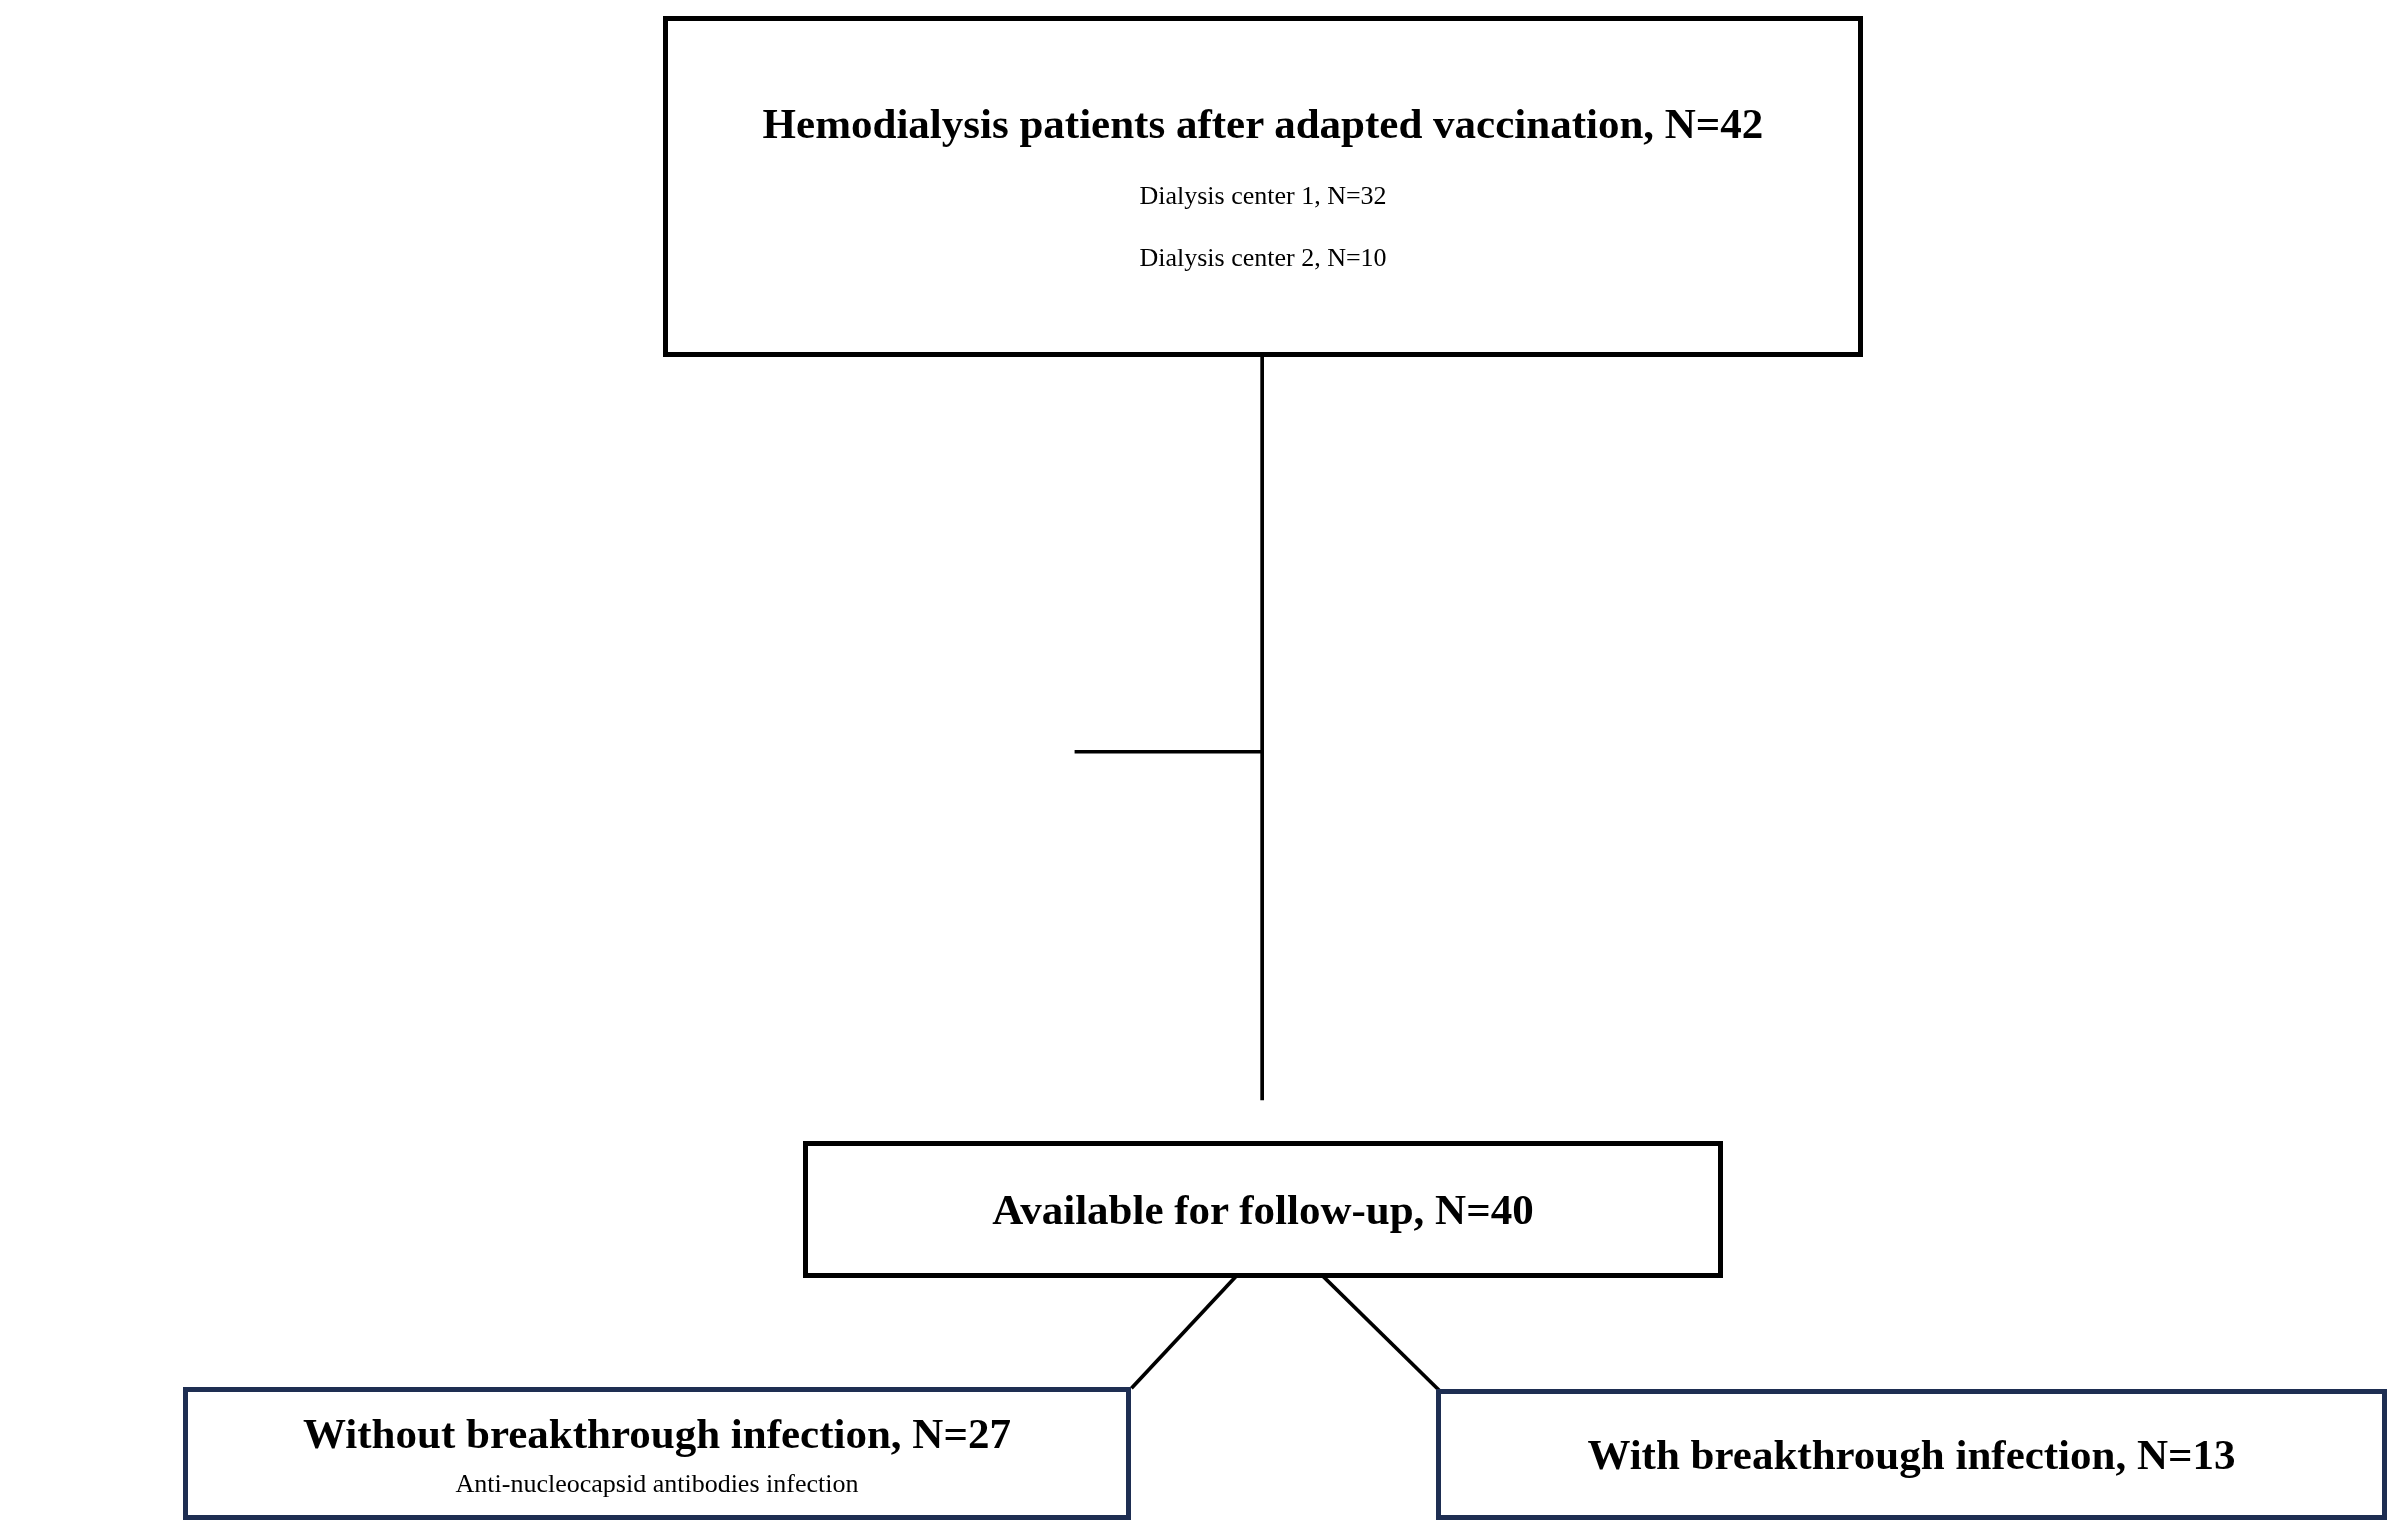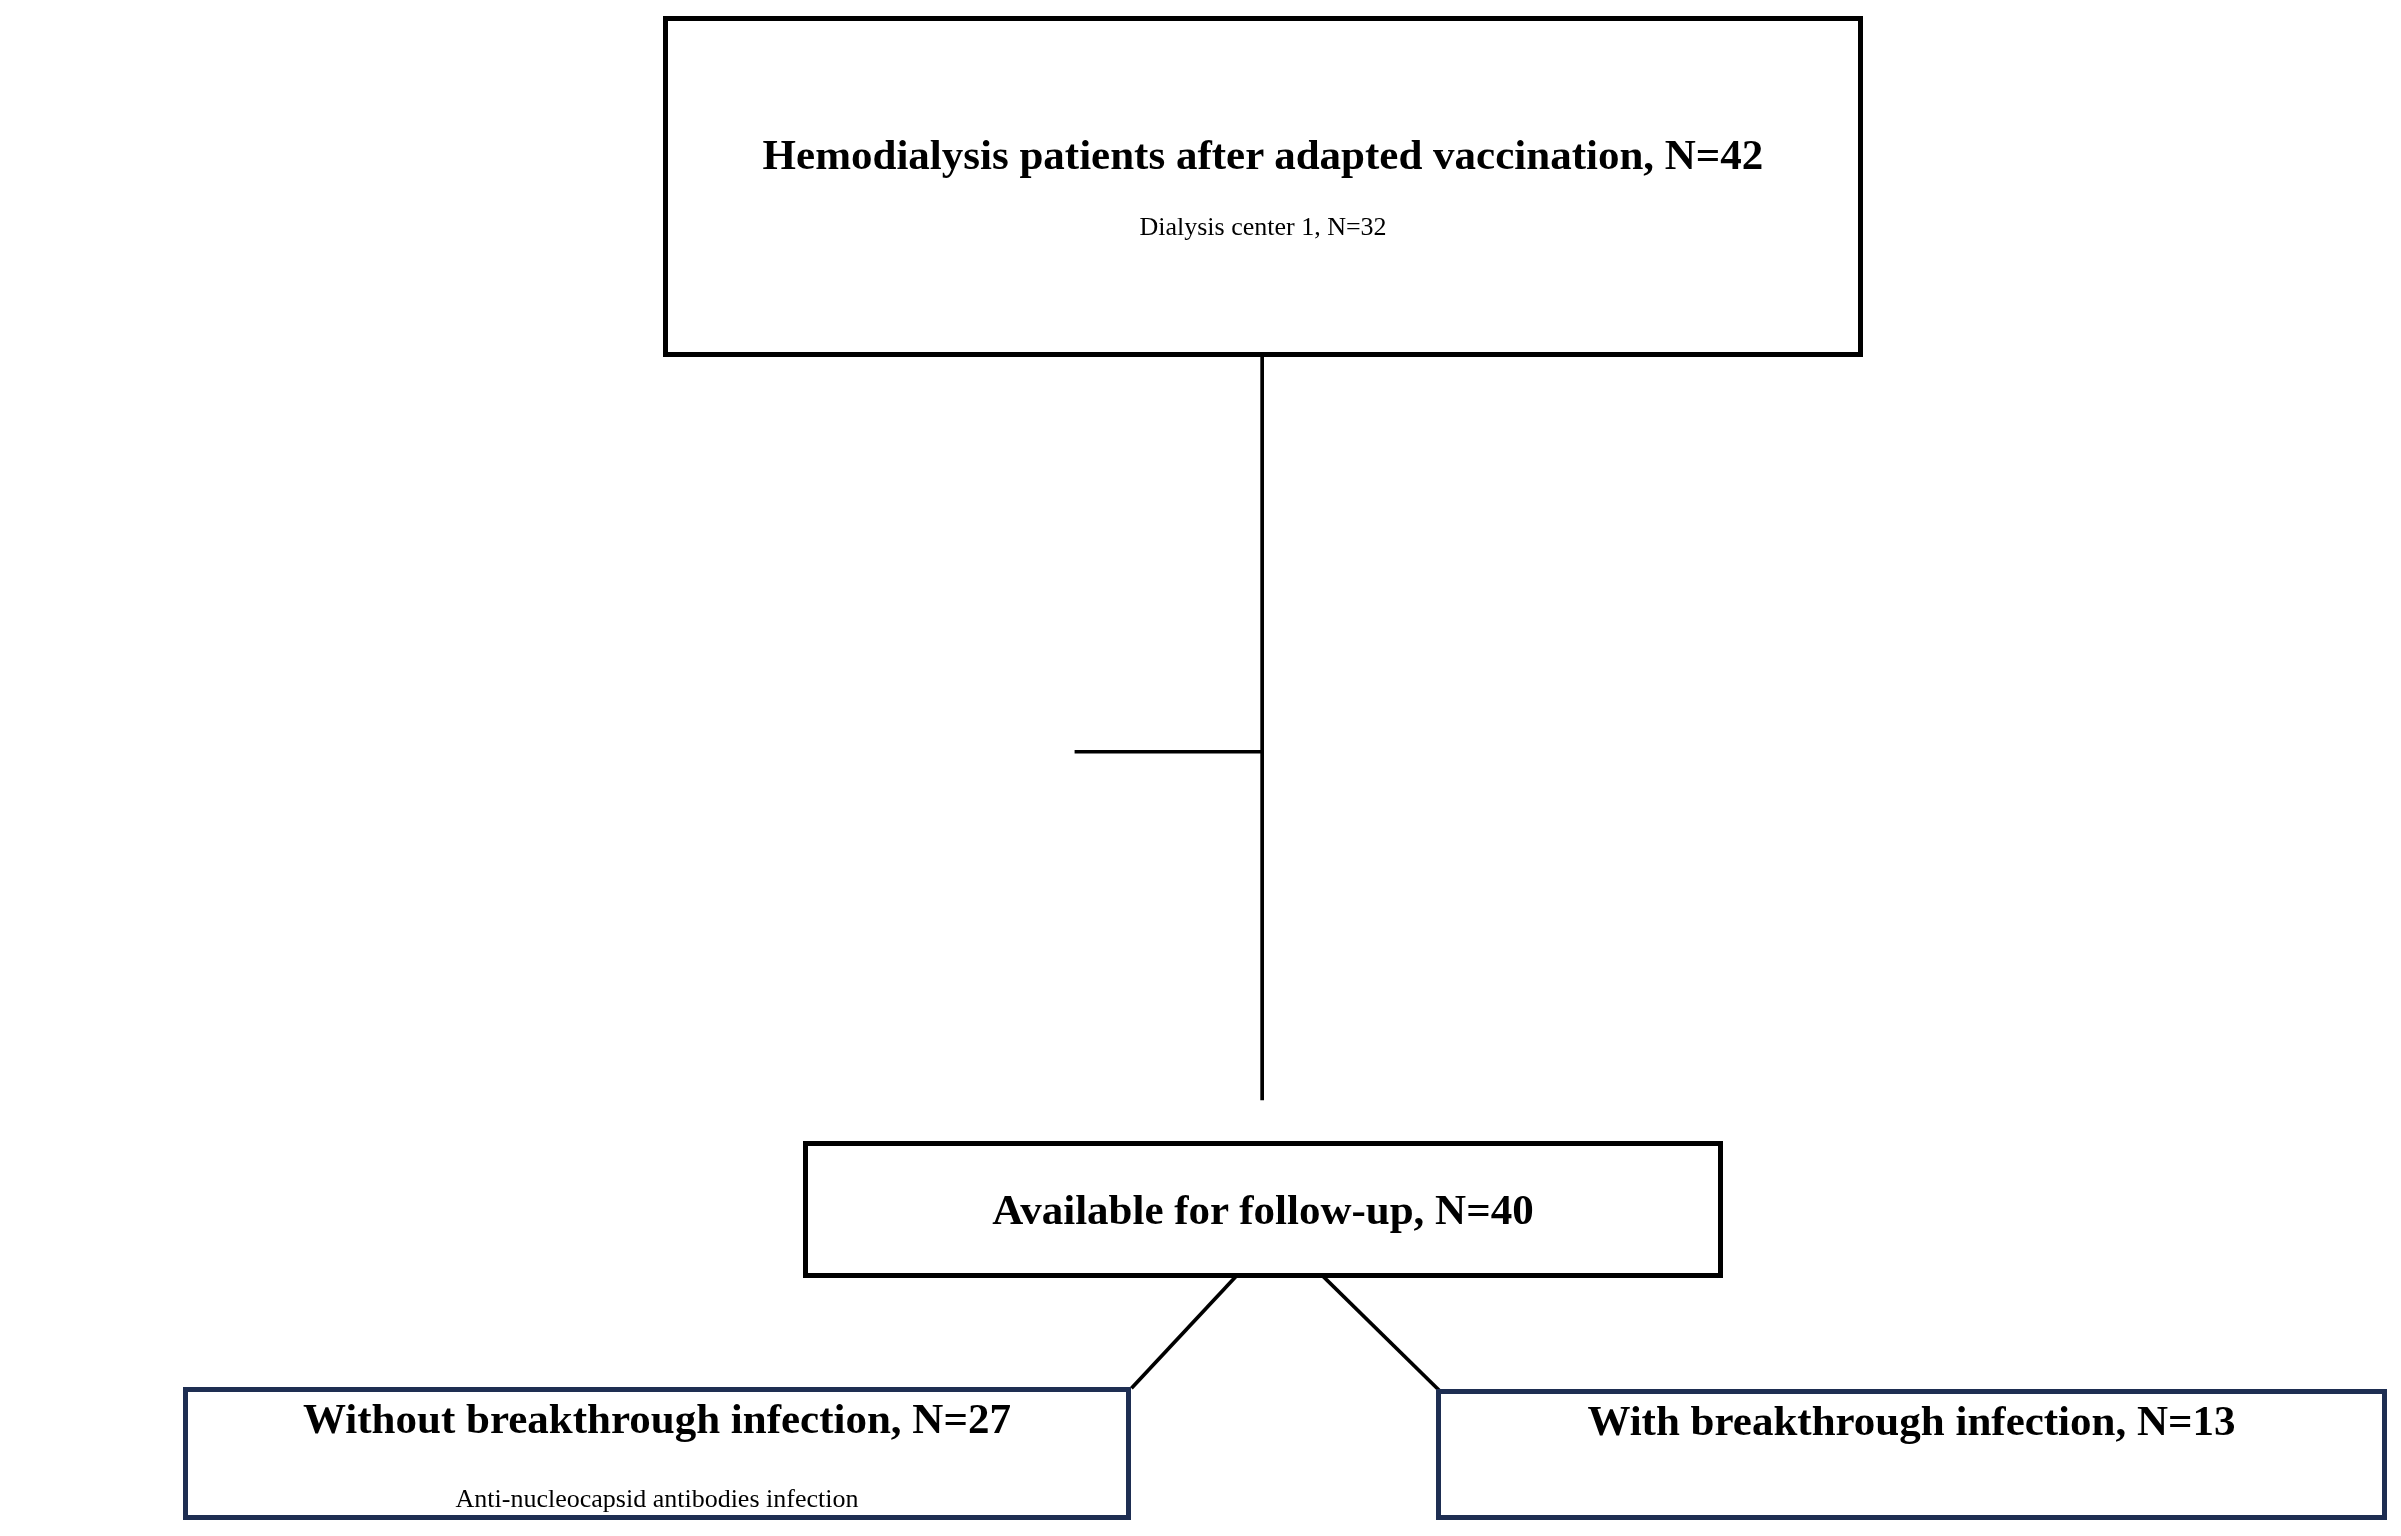--- a/index.html
+++ b/index.html
@@ -31,21 +31,21 @@
     position: absolute;
     box-sizing: border-box;
     background: #ffffff;
     display: flex;
     flex-direction: column;
     align-items: center;
     justify-content: center;
     text-align: center;
   }
   .node.black-border { border: 5.2px solid #000000; }
-  .node.navy-border  { border: 5.2px solid #1e2e52; justify-content: space-between; }
+  .node.navy-border  { border: 5.2px solid #1e2e52; }
 
   .node-title {
     font-size: 43px;
     font-weight: bold;
     line-height: 1.25;
     white-space: nowrap;
   }
   .node-line {
     font-size: 26px;
     font-weight: normal;
@@ -91,20 +91,21 @@
     <line x1="1455" y1="1018" x2="1709" y2="1018"></line>
 
     <line x1="1730" y1="1668" x2="1532" y2="1880"></line>
 
     <line x1="1730" y1="1668" x2="1950" y2="1884"></line>
   </svg>
 
   <div class="node black-border node-top">
     <div class="node-title">Hemodialysis patients after adapted vaccination, N=42</div>
     <div class="node-line">Dialysis center 1, N=32</div>
+    <div class="node-line">Dialysis center 2, N=10</div>
   </div>
 
 
   <div class="node black-border node-available">
     <div class="node-title">Available for follow-up, N=40</div>
   </div>
 
   <div class="node navy-border node-without">
     <div class="node-title">Without breakthrough infection, N=27</div>
     <div class="node-line">Anti-nucleocapsid antibodies infection</div>

